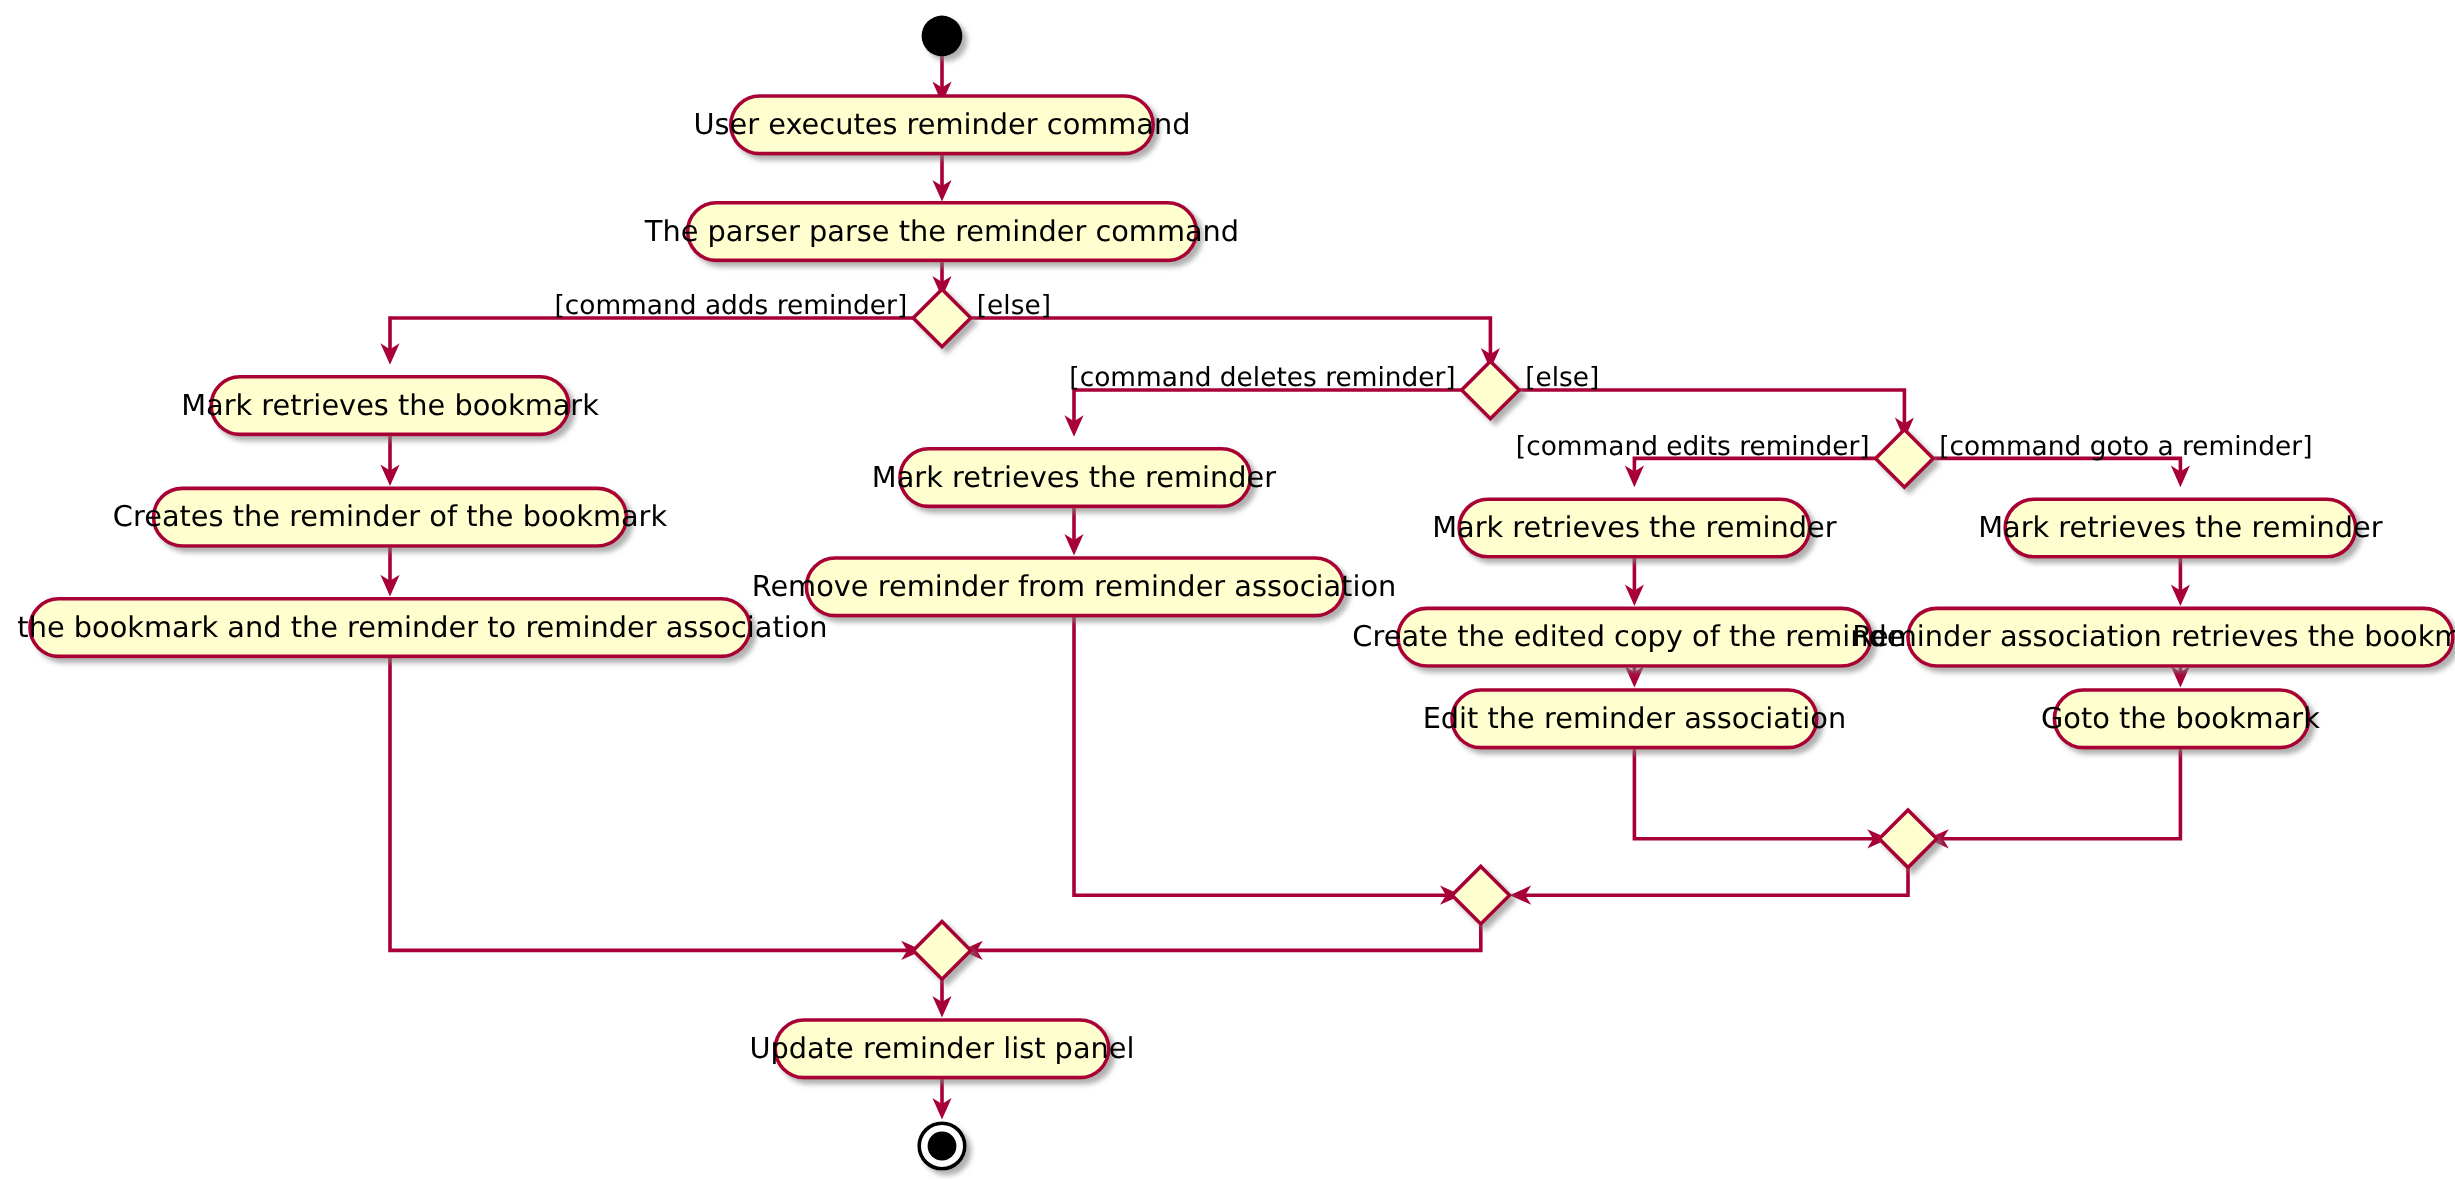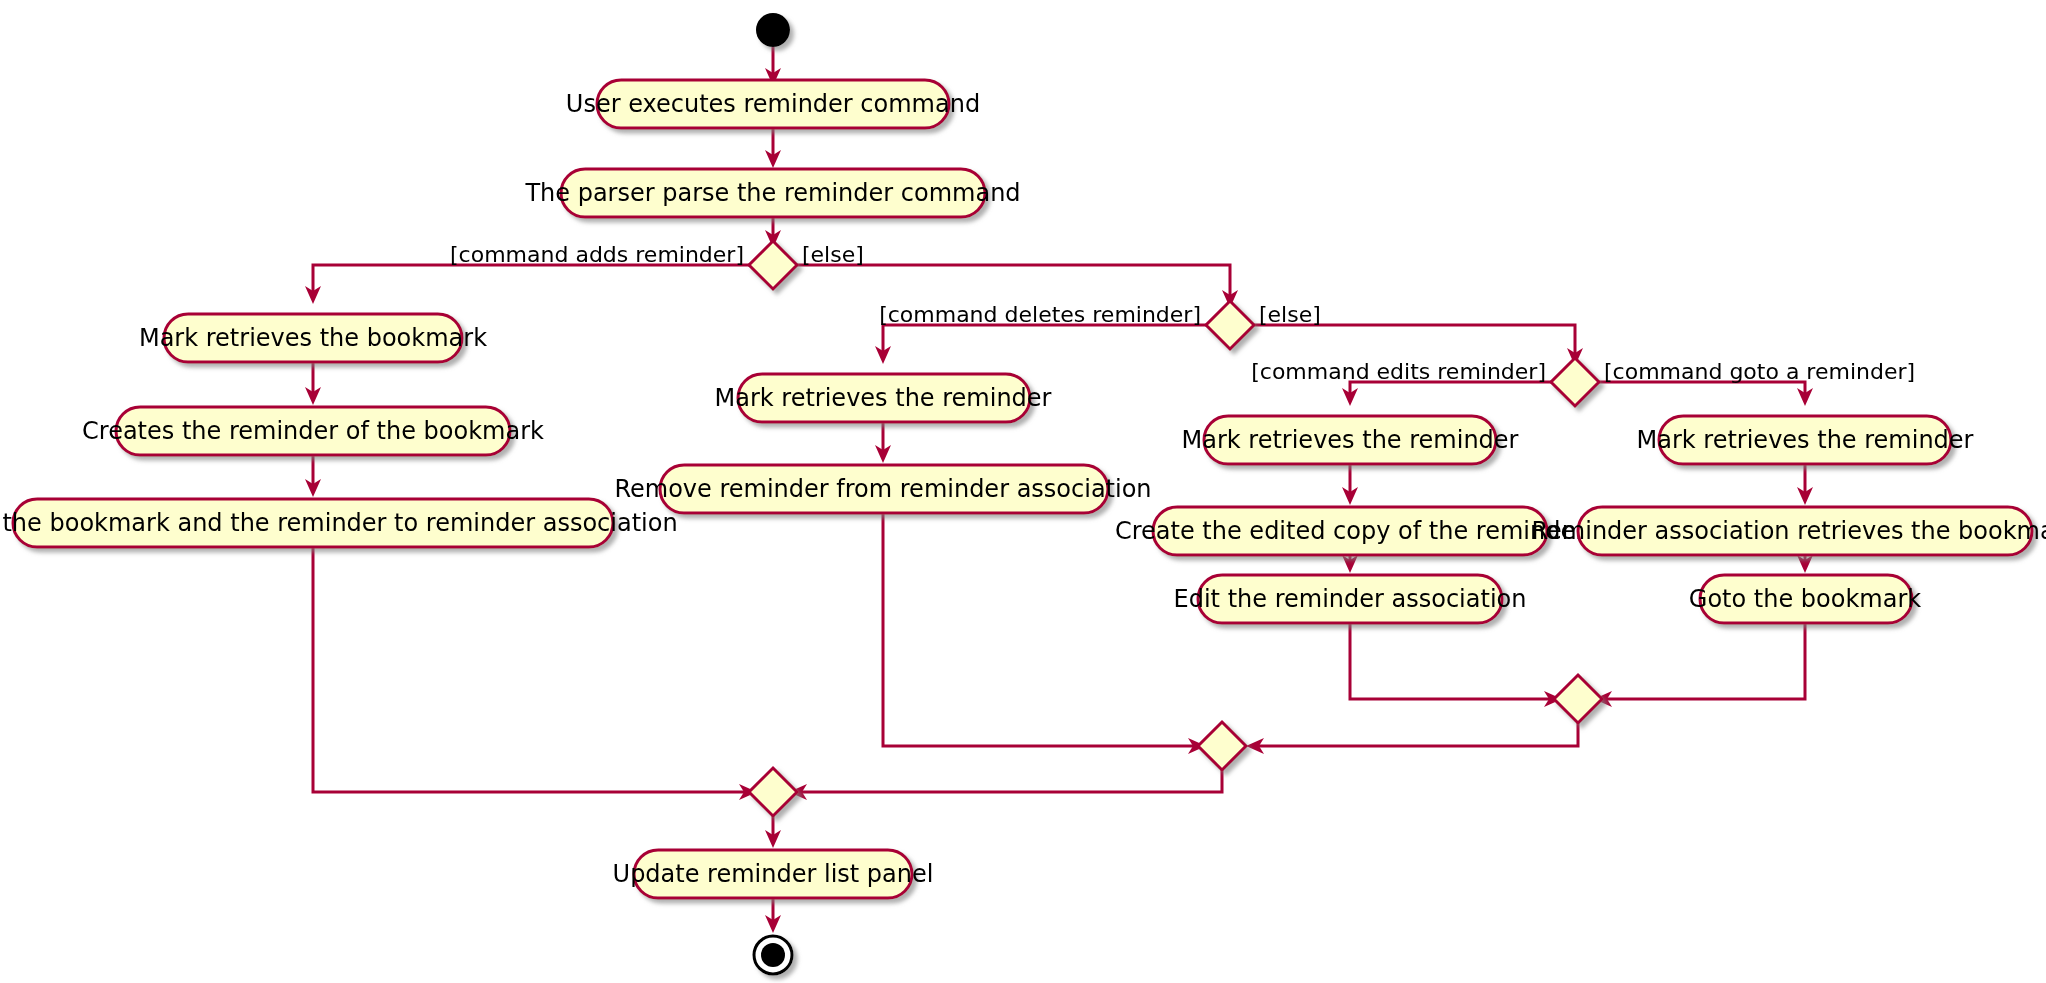--- a/index.html
+++ b/index.html
@@ -10,20 +10,21 @@
   body {
     width: 2046px;
     height: 983px;
     font-family: "DejaVu Sans", sans-serif;
     overflow: hidden;
   }
   #diagram-root {
     position: relative;
     width: 1967px;
     height: 983px;
+    padding-left: 12px;
   }
   svg.diagram {
     display: block;
     width: 2046px;
     height: 983px;
   }
   .activity-box-rect {
     fill: #FEFECE;
     stroke: #A80036;
     stroke-width: 3;

